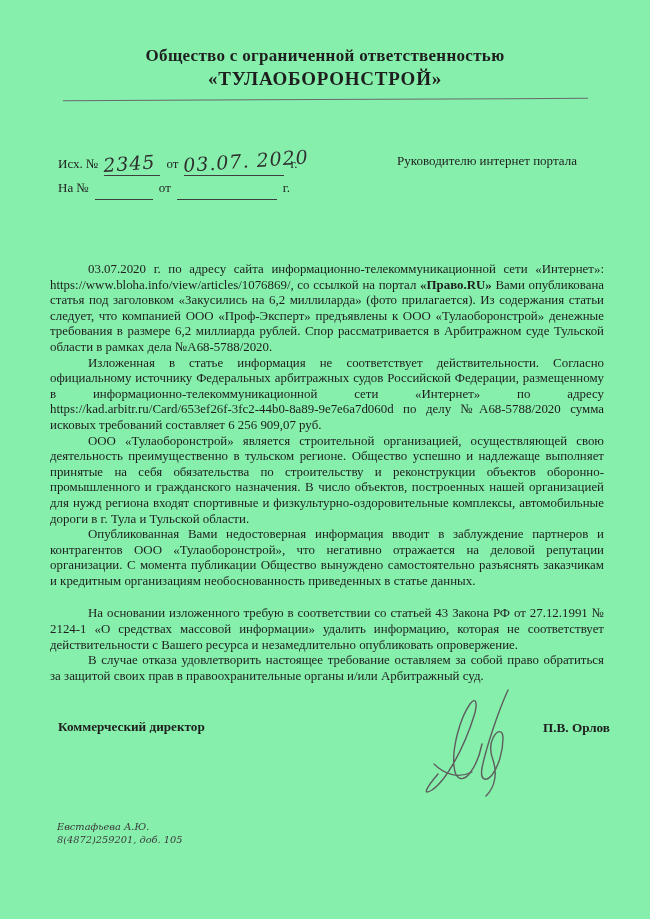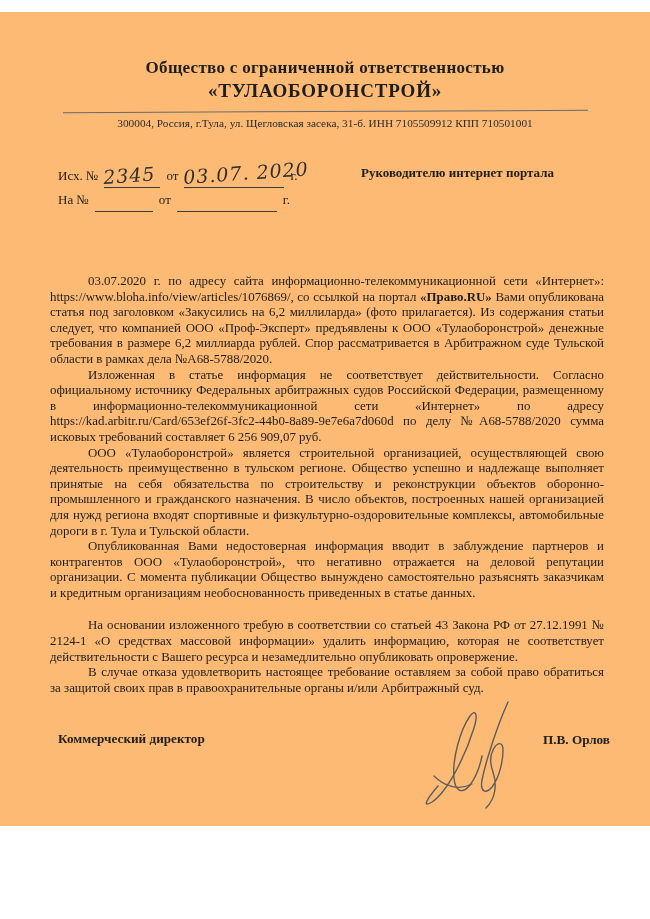--- a/index.html
+++ b/index.html
@@ -1,23 +1,22 @@
 <!DOCTYPE html>
 <html lang="ru"><head>
 <meta charset="utf-8">
 <style>
   html,body{margin:0;padding:0;background:#ffffff;}
   .page{
     position:relative;
-    width:650px;height:814px;
-    background:#fdba74;
+    width:650px;height:919px;
+    background:#86efac;
     font-family:"Liberation Serif", serif;
     color:#1e1e1e;
     overflow:hidden;
-    margin-top:12px;
   }
   
   .letterhead{position:absolute;top:46px;left:0;width:650px;text-align:center;}
   .org-line1{font-size:17px;font-weight:bold;letter-spacing:.3px;}
   .org-line2{font-size:19px;font-weight:bold;letter-spacing:.8px;margin-top:2px;}
   .head-rule{margin:9px auto 4px auto;width:525px;border-bottom:1.4px solid #6a6a6a;transform:rotate(-0.25deg);}
   .addr{font-size:11.3px;line-height:14.5px;color:#2a2a2a;}
   
   .ref-row{position:absolute;top:152px;left:58px;width:555px;display:flex;justify-content:space-between;gap:20px;}
   .ref-left{font-size:13px;line-height:24px;white-space:nowrap;}
@@ -31,21 +30,21 @@
     font-family:"DejaVu Serif", serif;
     font-style:italic;
     font-size:19px;
     color:#2f2f2f;
     letter-spacing:1px;
     position:absolute;left:0;bottom:-2px;
     transform:rotate(-4deg);
     transform-origin:left bottom;
     white-space:nowrap;
   }
-  .recipient{font-size:13px;font-weight:bold;line-height:17px;width:252px;text-align:left;}
+  .recipient{font-size:13px;font-weight:normal;line-height:17px;width:252px;text-align:center;}
   
   .salutation{position:absolute;top:238px;left:0;width:650px;text-align:center;font-size:13.5px;font-weight:bold;}
   
   .body-text{position:absolute;top:262px;left:50px;width:554px;font-size:12.9px;line-height:15.6px;text-align:justify;}
   .body-text p{margin:0;text-indent:38px;word-break:break-word;}
   .body-text p.gap{margin-top:17px;}
   
   .sig-row{position:absolute;top:686px;left:58px;width:556px;height:115px;}
   .sig-position{position:absolute;left:0;top:33px;font-size:13.2px;font-weight:bold;}
   .sig-name{position:absolute;right:4px;top:34px;font-size:13.2px;font-weight:bold;}
@@ -55,21 +54,20 @@
 </style>
 </head>
 <body>
 
 <div class="page">
 
   <div class="letterhead">
     <div class="org-line1">Общество с ограниченной ответственностью</div>
     <div class="org-line2">«ТУЛАОБОРОНСТРОЙ»</div>
     <div class="head-rule"></div>
-    <div class="addr">300004, Россия, г.Тула, ул. Щегловская засека, 31-б. ИНН 7105509912 КПП 710501001</div>
   </div>
 
   <div class="ref-row">
     <div class="ref-left">
       <div class="ref-line">
         <span>Исх. №</span>
         <span class="field num">
           <span class="hand">2345</span>
         </span>
         <span>от</span>

